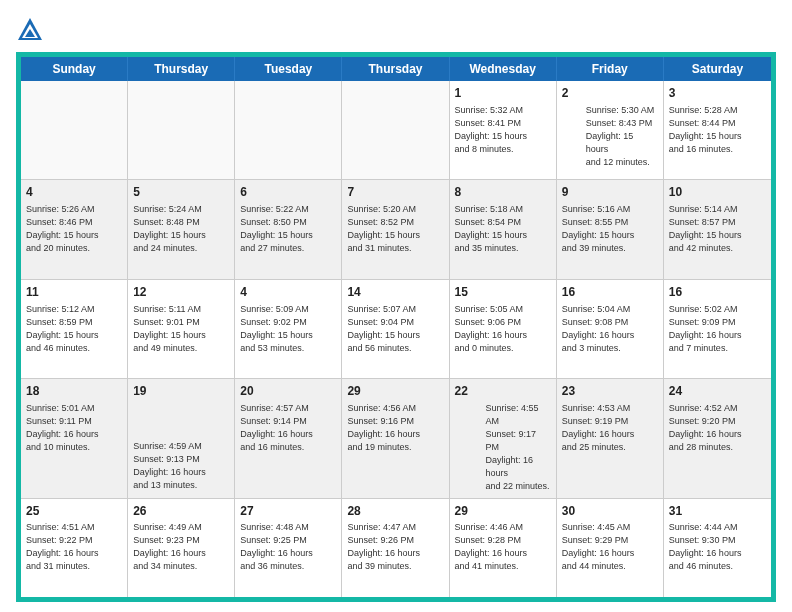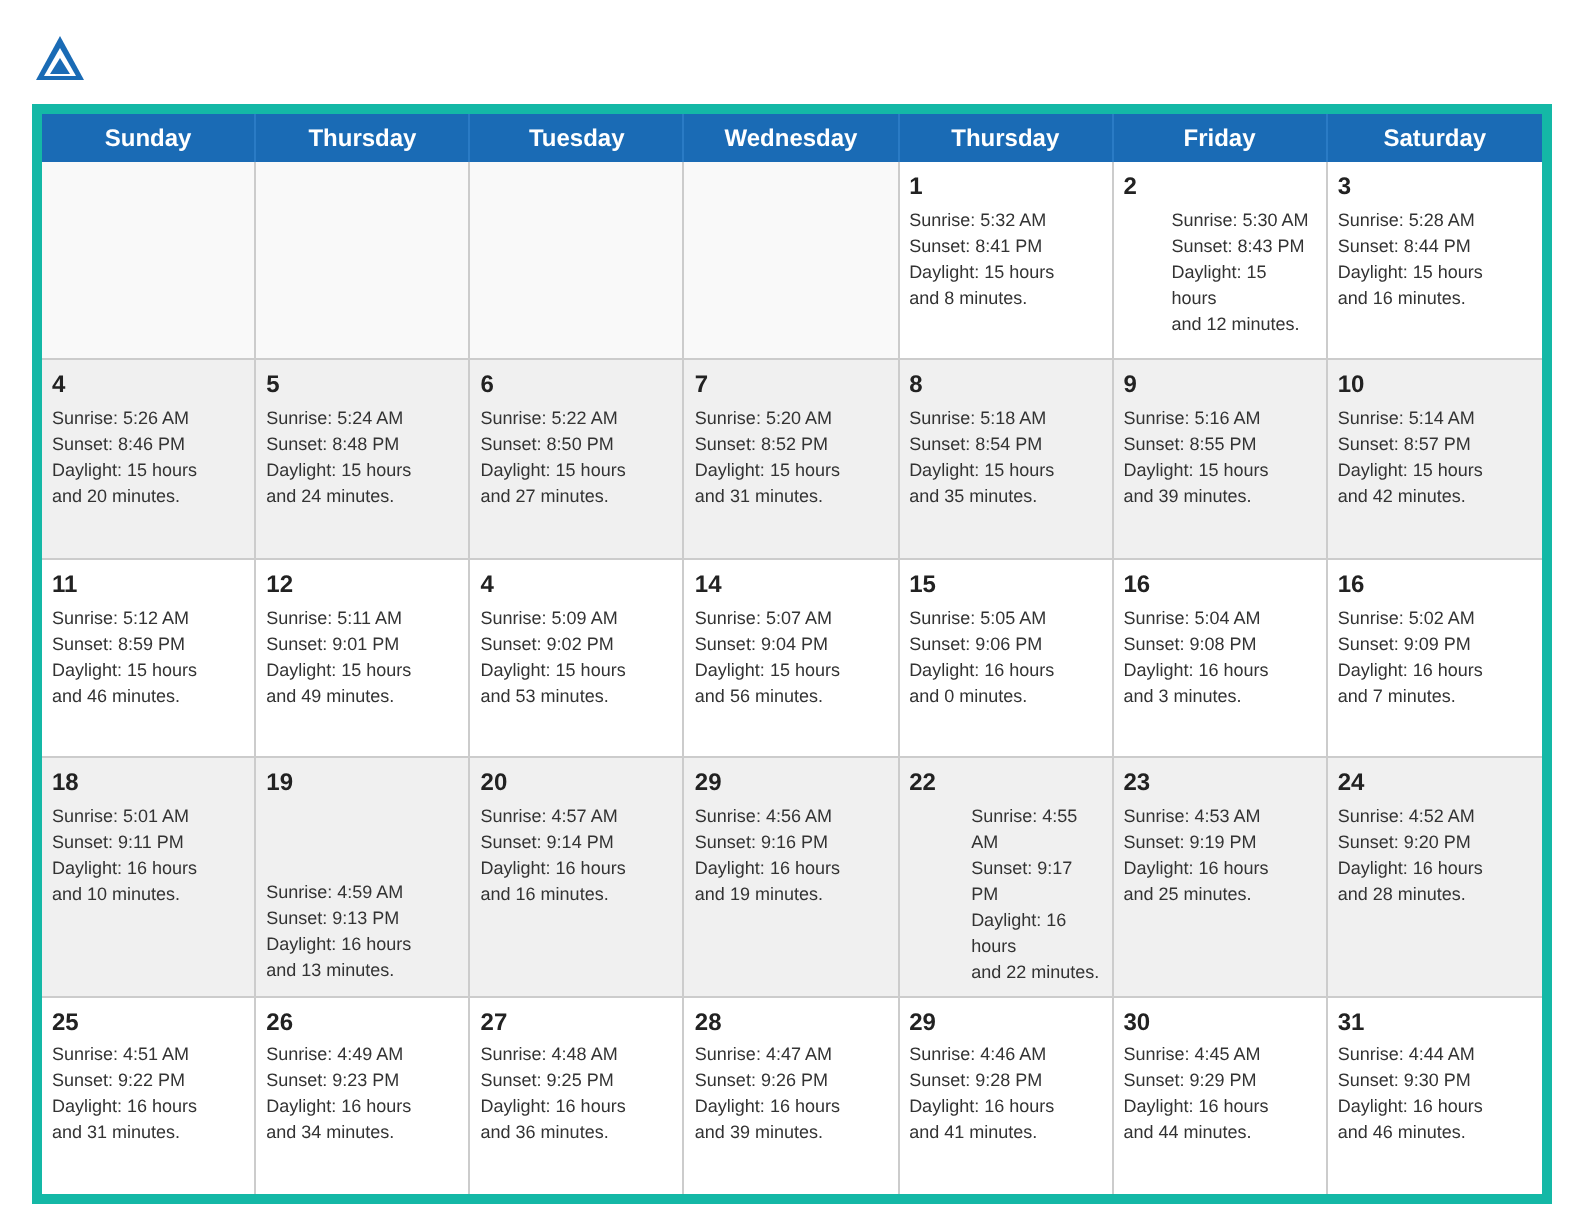--- a/index.html
+++ b/index.html
@@ -130,22 +130,22 @@
       <div class="location"></div>
     </div>
   </div>
 
   <div class="calendar">
     <div class="cal-header">
 
     <div class="cal-header-cell">Sunday</div>
         <div class="cal-header-cell">Thursday</div>
         <div class="cal-header-cell">Tuesday</div>
+        <div class="cal-header-cell">Thursday</div>
         <div class="cal-header-cell">Wednesday</div>
-        <div class="cal-header-cell">Thursday</div>
         <div class="cal-header-cell">Friday</div>
         <div class="cal-header-cell">Saturday</div>
       </div>
     <div class="cal-body">
 
     <div class="cal-row">
           <div class="cal-cell empty"></div>
           <div class="cal-cell empty"></div>
           <div class="cal-cell empty"></div>
           <div class="cal-cell empty"></div>

